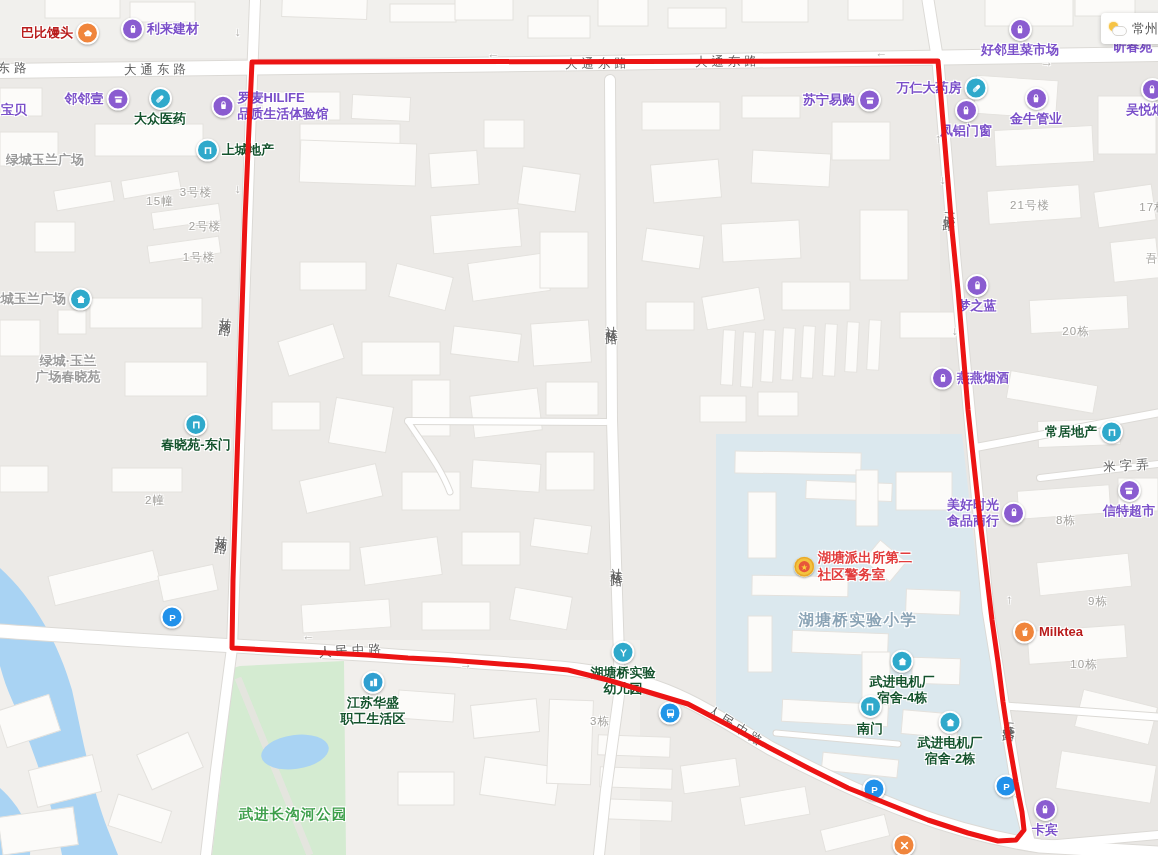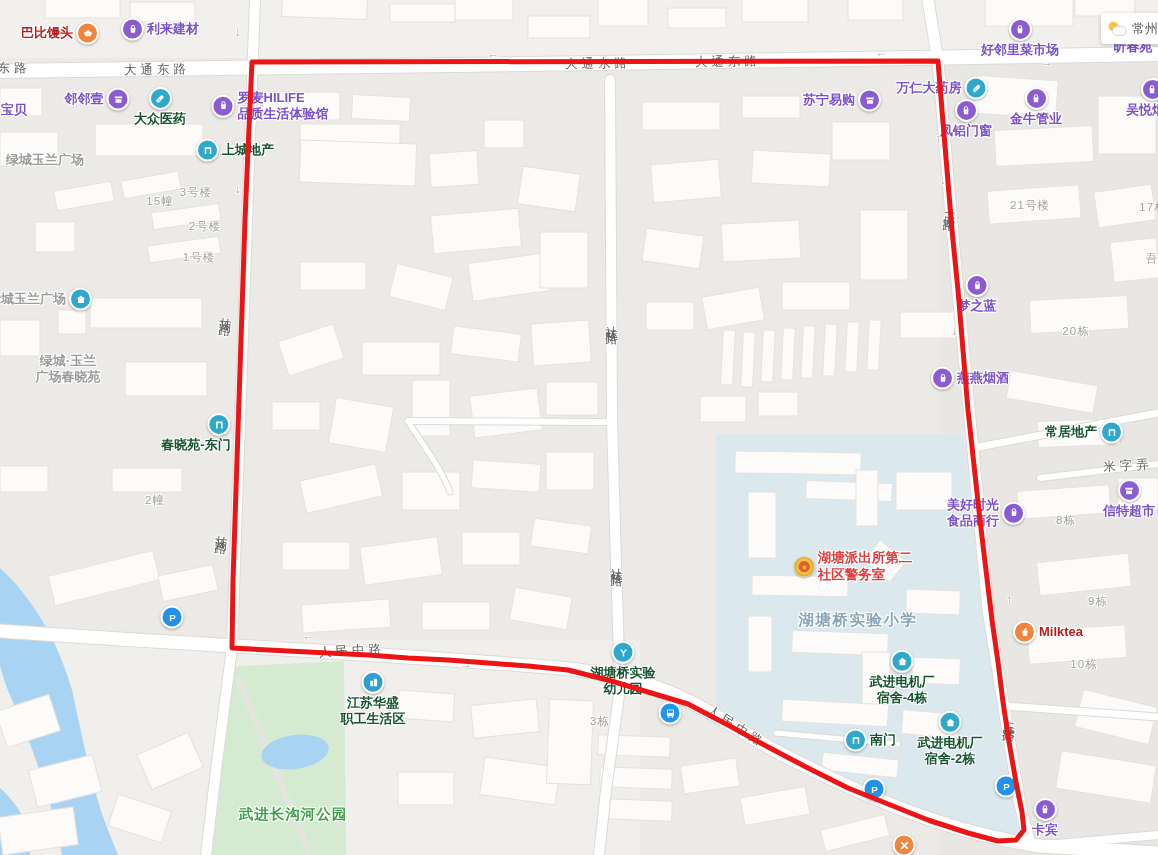--- a/index.html
+++ b/index.html
@@ -548,31 +548,31 @@
         <span class="poi-icon" style="background: rgb(47, 169, 203);">
           <svg viewBox="0 0 18 18">
             <path d="M9 3.8l5.4 4.4h-1.6v5.4H5.2V8.2H3.6z" fill="#fff"></path>
           </svg>
         </span>
         <div class="poi-text teal">
           <div>武进电机厂</div>
           <div>宿舍-2栋</div>
         </div>
       </div>
-      <div class="poi" style="left: 870px; top: 740px;">
+      <div class="poi" style="left: 870px; top: 716px; flex-direction: column;">
         <span class="poi-icon" style="background: rgb(47, 169, 203);">
           <svg viewBox="0 0 18 18">
             <path d="M4.8 13.5V4.8h8.4v8.7h-2V6.8H6.8v6.7z" fill="#fff"></path>
           </svg>
         </span>
         <div class="poi-text teal">
           <div>南门</div>
         </div>
       </div>
-      <div class="poi col" style="left: 196px; top: 433px; align-items: flex-end;">
+      <div class="poi col" style="left: 196px; top: 433px;">
         <span class="poi-icon" style="background: rgb(47, 169, 203);">
           <svg viewBox="0 0 18 18">
             <path d="M4.8 13.5V4.8h8.4v8.7h-2V6.8H6.8v6.7z" fill="#fff"></path>
           </svg>
         </span>
         <div class="poi-text teal">
           <div>春晓苑-东门</div>
         </div>
       </div>
       <div class="poi rev" style="left: 40px; top: 299px;">

